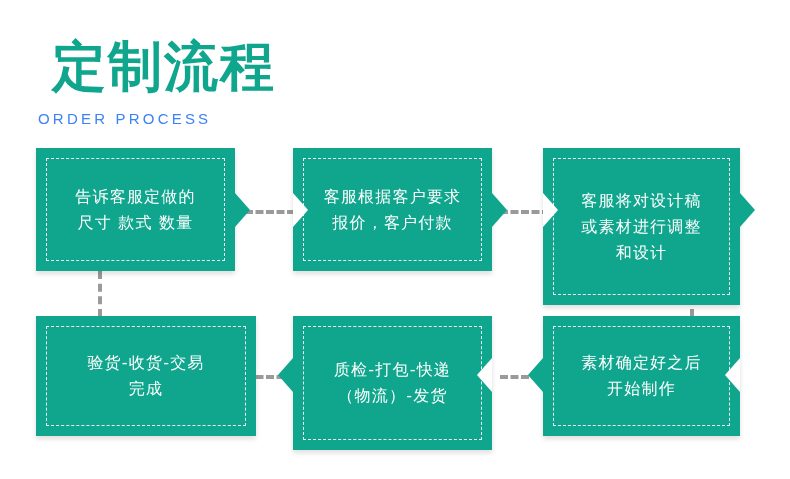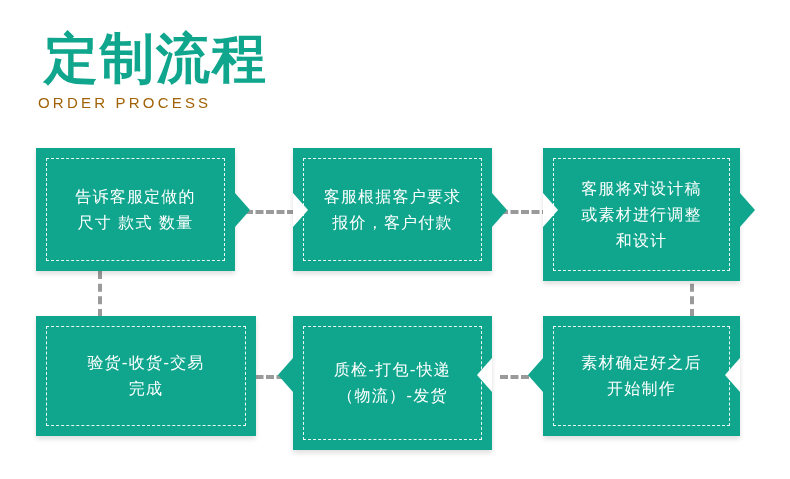--- a/index.html
+++ b/index.html
@@ -13,28 +13,28 @@
   #stage{position:absolute;left:0;top:0;width:790px;height:479px;}
 
   
   .header{position:absolute;left:36px;top:24px;}
   .title{
     font-size:54px;
     font-weight:bold;
     color:#0FA68D;
     letter-spacing:2px;
     line-height:1;
-    margin:8px;
+    margin:16px;
     white-space:nowrap;
     font-family:"DejaVu Sans","Liberation Sans",sans-serif;
   }
   .subtitle{
     margin:8px 0 0 2px;
     font-size:15px;
-    color:#a16207;
+    color:#3b82f6;
     letter-spacing:3.2px;
     font-weight:normal;
     white-space:nowrap;
     font-family:"Liberation Sans","DejaVu Sans",sans-serif;
   }
 
   
   .box{
     position:absolute;
     background:#0FA68D;
@@ -139,21 +139,21 @@
 
   <div class="box" style="left:293px;top:148px;width:199px;height:123px;">
     <div class="inner">
       <span class="label">客服根据客户要求
 报价，客户付款</span>
     </div>
     <div class="notch-left" style="left:0px;top:45px;"></div>
   </div>
   <div class="arrow-right" style="left:492px;top:193px;"></div>
 
-  <div class="box" style="left:543px;top:148px;width:197px;height:133px;">
+  <div class="box" style="left:543px;top:148px;width:197px;height:157px;">
     <div class="inner">
       <span class="label">客服将对设计稿
 或素材进行调整
 和设计</span>
     </div>
     <div class="notch-left" style="left:0px;top:45px;"></div>
   </div>
   <div class="arrow-right" style="left:740px;top:193px;"></div>
 
   <div class="box" style="left:543px;top:316px;width:197px;height:120px;text-decoration:underline;">

